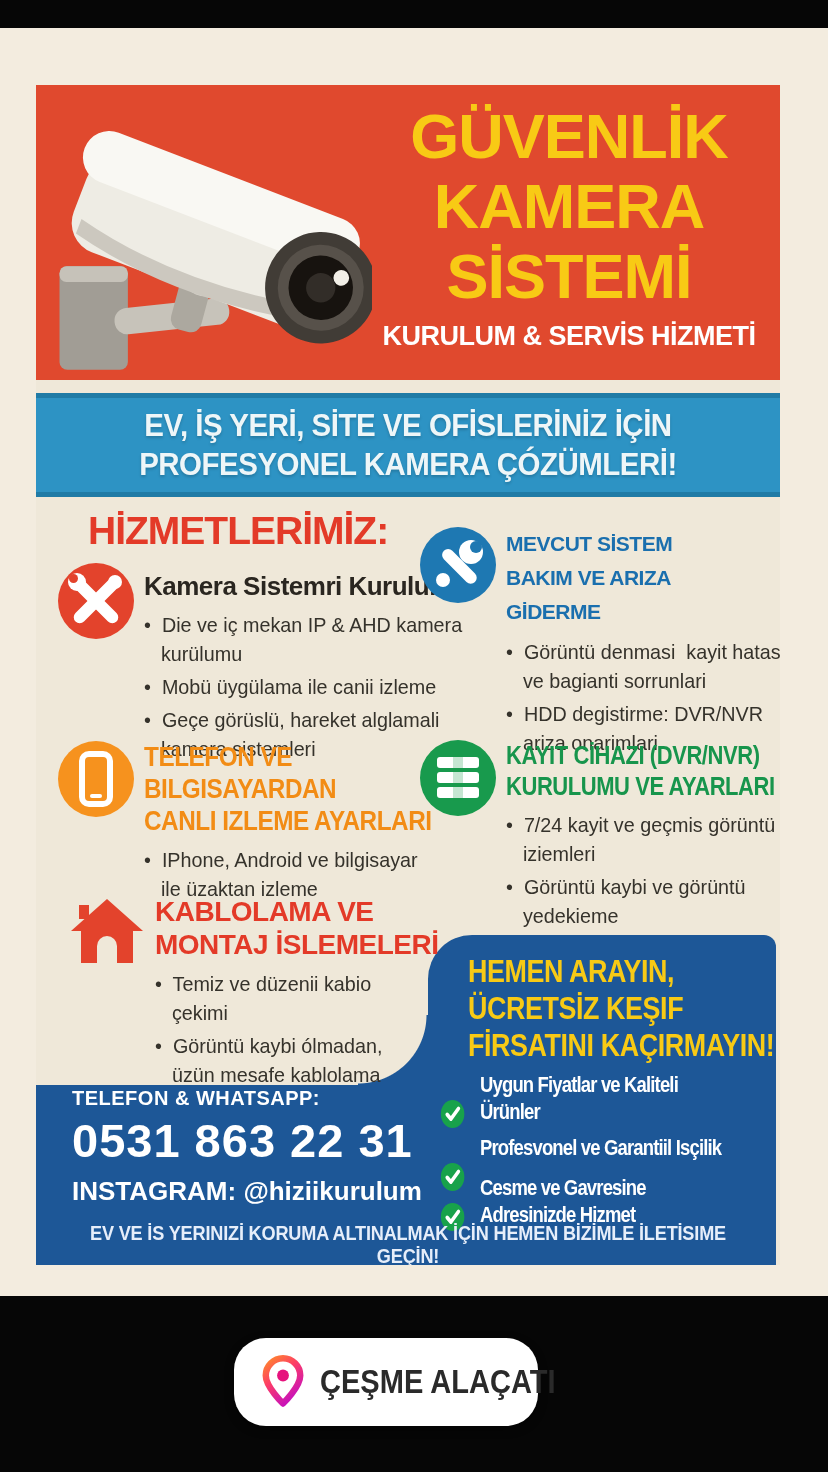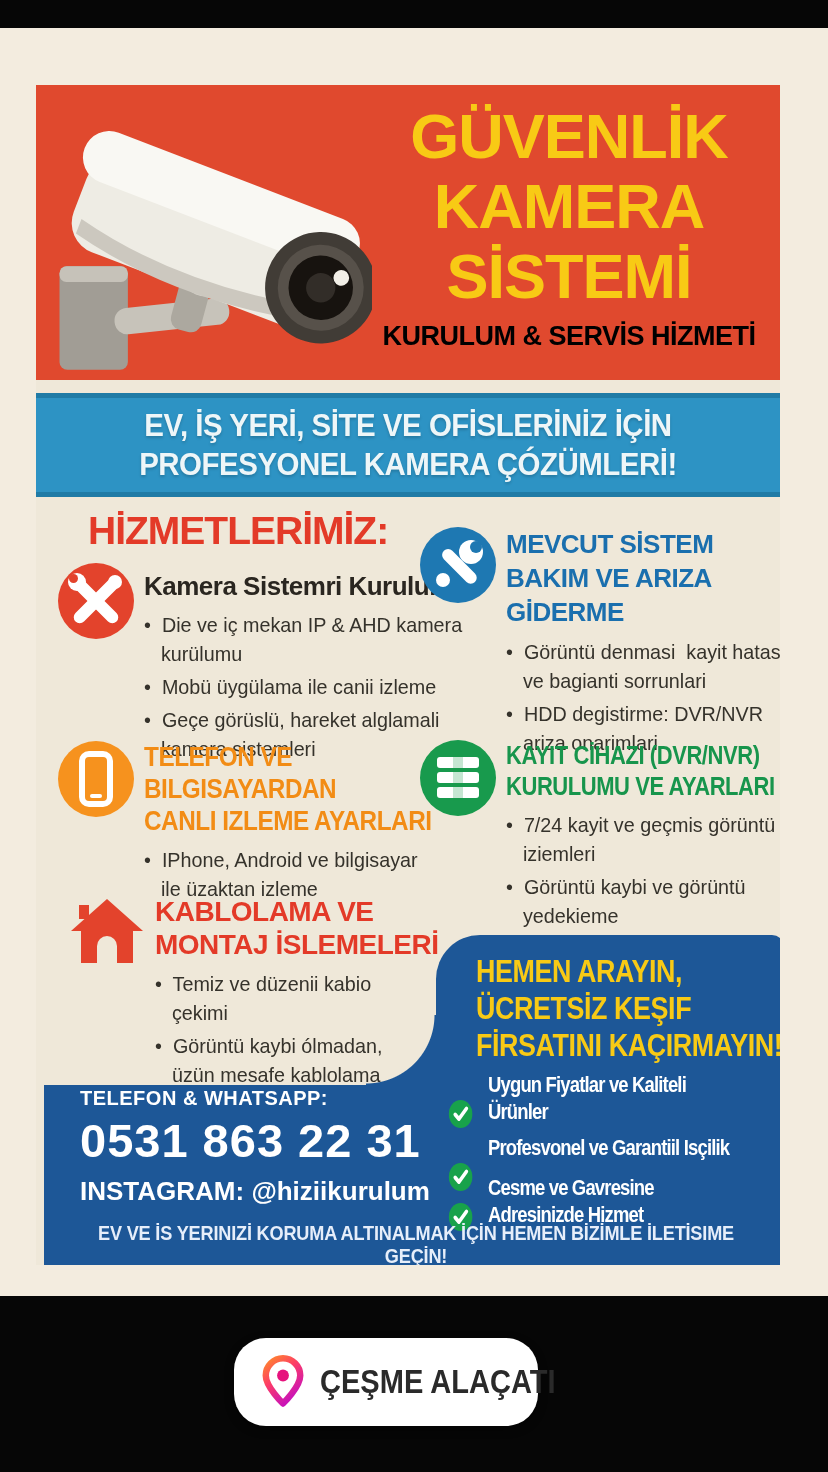--- a/index.html
+++ b/index.html
@@ -7,21 +7,21 @@
         font-family:"Liberation Sans",sans-serif;}
   .sheet{position:absolute;left:0;top:28px;width:828px;height:1268px;background:#f3ecdf;}
   .flyer{position:absolute;left:36px;top:57px;width:744px;height:1180px;background:#efe8d9;overflow:hidden;}
   .pre{white-space:pre-line;}
 
   
   .hdr{position:absolute;left:0;top:0;width:744px;height:295px;background:#e0492e;}
   .cam{position:absolute;left:4px;top:4px;width:332px;height:296px;}
   .titles{position:absolute;left:330px;right:8px;top:16px;text-align:center;}
   .big{font-size:63px;line-height:70px;font-weight:bold;color:#f8ca15;letter-spacing:-1px;white-space:pre-line;}
-  .sub{margin-top:10px;font-size:27px;font-weight:bold;color:#000000;letter-spacing:-0.5px;}
+  .sub{margin-top:10px;font-size:27px;font-weight:bold;color:#ffffff;letter-spacing:-0.5px;}
 
   
   .band{position:absolute;left:0;top:308px;width:744px;height:104px;background:#2d93c4;
         box-shadow:inset 0 5px 0 rgba(18,95,130,.45), inset 0 -5px 0 rgba(18,95,130,.45);
         display:flex;align-items:center;justify-content:center;}
   .band-text{font-size:31px;line-height:39px;font-weight:bold;color:#eef6f8;text-align:center;
              letter-spacing:-0.5px;text-shadow:0 2px 3px rgba(0,0,0,.18);transform:scaleX(.95);}
 
   .svc-h{position:absolute;left:52px;top:424px;font-size:39px;font-weight:bold;color:#e33a28;letter-spacing:-1px;}
 
@@ -30,25 +30,25 @@
   .sec .ico{flex:none;width:76px;height:76px;}
   .sec .txt{margin-left:10px;}
   .sec h3{margin:0;font-weight:bold;letter-spacing:-0.5px;white-space:pre-line;}
   .sec ul{list-style:none;margin:8px 0 0 0;padding:0;transform:scaleX(.94);transform-origin:left top;}
   .sec li{position:relative;padding-left:18px;text-indent:-18px;font-size:21px;line-height:29px;
           color:#35322b;margin-bottom:4px;white-space:pre;}
   .sec li::before{content:"•  ";}
   .s1{left:22px;top:478px;width:400px;}  .s1 h3{font-size:26px;color:#2a2620;padding-top:8px;}
   .s2{left:22px;top:656px;width:400px;}  .s2 h3{font-size:27px;line-height:32px;color:#f28c15;transform:scaleX(.9);transform-origin:left top;width:115%;}
   .s3{left:33px;top:810px;width:400px;}  .s3 h3{font-size:28px;line-height:33px;color:#e33a28;}
-  .r1{left:384px;top:442px;width:356px;} .r1 h3{font-size:26px;line-height:34px;color:#1a6fae;}
+  .r1{left:384px;top:442px;width:356px;} .r1 h3{font-size:21px;line-height:34px;color:#1a6fae;}
   .r2{left:384px;top:655px;width:356px;} .r2 h3{font-size:25px;line-height:31px;color:#17954c;transform:scaleX(.88);transform-origin:left top;width:118%;}
 
   
-  .lower{position:absolute;left:8px;top:850px;width:744px;height:330px;}
+  .lower{position:absolute;left:0;top:850px;width:744px;height:330px;}
   .cta-box{position:absolute;left:392px;top:0;right:4px;bottom:0;background:#1d5797;border-radius:44px 12px 0 0;}
   .footer-band{position:absolute;left:0;right:4px;top:150px;bottom:0;background:#1d5797;}
   .corner-fill{position:absolute;left:322px;top:80px;width:70px;height:70px;
                background:radial-gradient(70px at 0 0, #efe8d9 68px, #1d5797 69px);}
   .cta-h{position:absolute;left:40px;top:18px;margin:0;font-size:32px;line-height:37px;font-weight:bold;
          color:#f8ca15;letter-spacing:-0.5px;transform:scaleX(.84);transform-origin:left top;width:130%;white-space:pre-line;}
   .checks{position:absolute;left:12px;top:136px;right:4px;list-style:none;margin:0;padding:0;}
   .checks li{display:flex;align-items:flex-start;margin-bottom:9px;}
   .checks .ck{flex:none;width:30px;height:30px;margin-right:10px;margin-top:1px;}
   .checks span{display:block;font-size:22px;line-height:27px;font-weight:bold;color:#fff;

